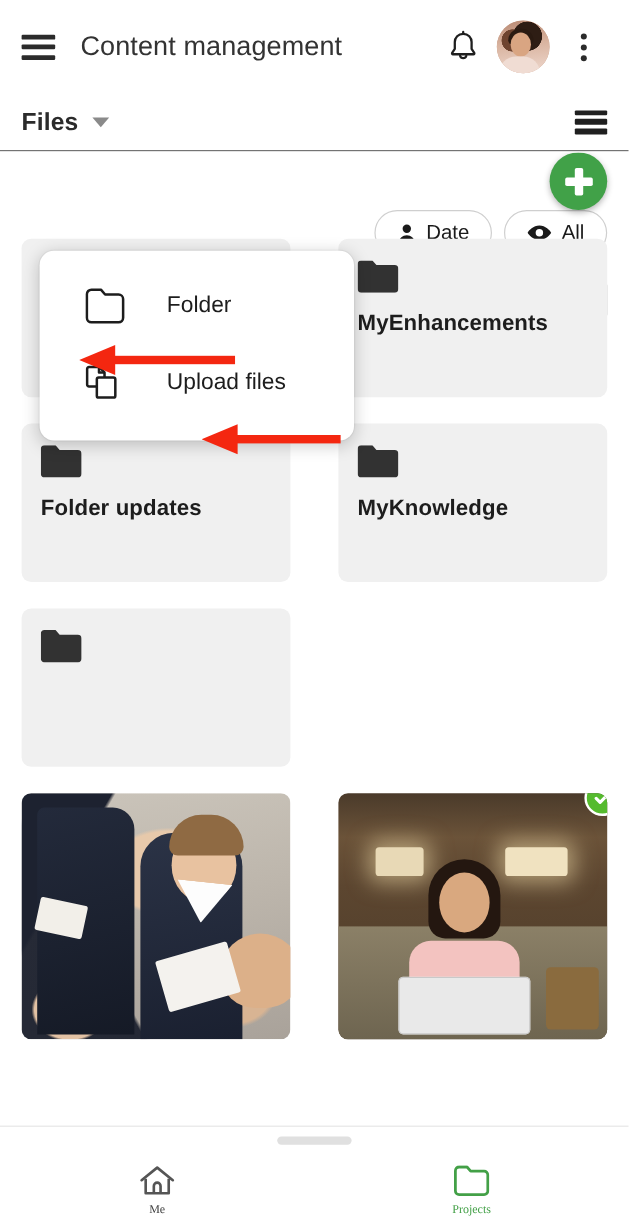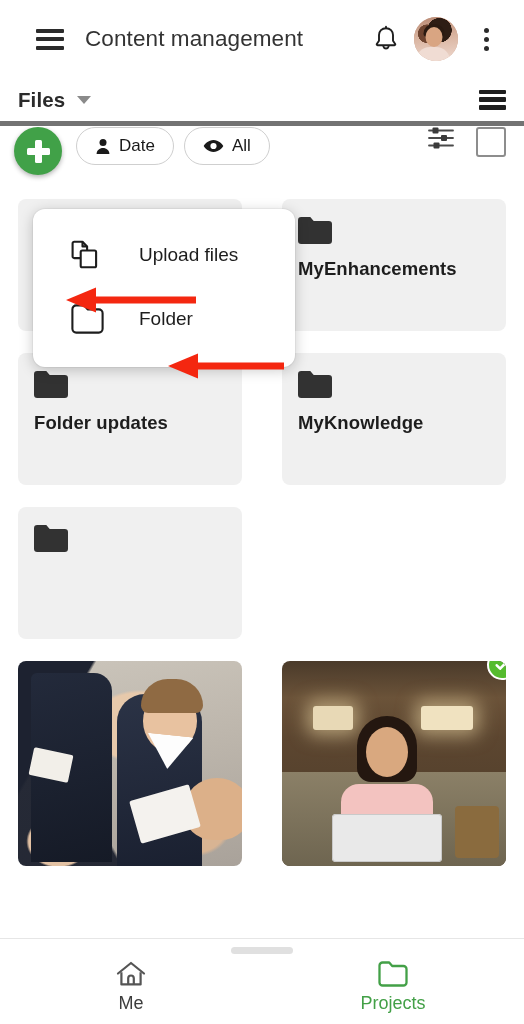--- a/index.html
+++ b/index.html
@@ -20,21 +20,21 @@
   }
 
   
   .appbar {
     position: absolute;
     left: 0; top: 0;
     width: 524px; height: 78px;
     background: #ffffff;
     display: flex;
     align-items: center;
-    padding: 0 16px 0 36px;
+    padding: 0 16px 0 18px;
   }
   .hamburger {
     width: 28px; height: 21px;
     display: flex; flex-direction: column; justify-content: space-between;
     flex: 0 0 auto;
     cursor: pointer;
   }
   .hamburger span { display:block; height: 4px; background: #2b2b2b; border-radius: 1px; }
   .appbar-title {
     margin-left: 21px;
@@ -86,21 +86,21 @@
   .dots-v i { width: 5px; height: 5px; border-radius: 50%; background: #2b2b2b; display:block; }
 
   
   .subbar {
     position: absolute;
     left: 0; top: 78px;
     width: 524px; height: 48px;
     background: #ffffff;
     display: flex; align-items: center;
     padding: 0 18px;
-    border-bottom: 5px solid #737373;
+    border-bottom: 1px solid #737373;
   }
   .subbar-title {
     font-size: 20.5px; font-weight: 700; color: #2b2b2b;
     letter-spacing: 0.1px;
   }
   .caret-down {
     width: 0; height: 0;
     border-left: 7px solid transparent;
     border-right: 7px solid transparent;
     border-top: 8px solid #8a8a8a;
@@ -117,22 +117,23 @@
     left: 0; top: 127px;
     width: 524px; height: 825px;
     background: #ffffff;
     overflow: hidden;
   }
 
   
   .filterrow {
     position: relative;
     height: 72px;
-    display: flex; align-items: flex-start;
+    display: flex; align-items: flex-end;
     padding: 0 18px 0 14px;
+    flex-direction: column;
   }
   .fab {
     width: 48px; height: 48px; border-radius: 50%;
     background: #41a148;
     box-shadow: 0 2px 5px rgba(0,0,0,0.30);
     display:flex; align-items:center; justify-content:center;
     flex: 0 0 auto; cursor:pointer; border: none;
   }
   .fab::before, .fab::after {
     content:""; position:absolute; background:#fff; border-radius:1.5px;
@@ -336,21 +337,21 @@
     width: 62px; height: 7px; border-radius: 4px;
     background: #e0e0e0; cursor: pointer;
   }
   .nav-item {
     flex: 1 1 0;
     display: flex; flex-direction: column; align-items: center; justify-content: flex-end;
     padding-bottom: 10px;
     cursor: pointer;
     gap: 6px;
   }
-  .nav-label { font-size: 18px; color: #3d3d3d; }
+  .nav-label { font-size: 10px; color: #3d3d3d; font-family: Liberation Serif, serif; }
   .nav-item.active .nav-label { color: #43a047; }
   .nav-icon { width: 30px; height: 26px; display:block; }
 
   svg { display:block; }
 </style>
 </head>
 <body>
 
 <div class="app">
 
@@ -492,31 +493,31 @@
             <path d="M3.8 9.3l3.3 3.4 7.1-7.3" fill="none" stroke="#ffffff" stroke-width="2.6" stroke-linecap="round" stroke-linejoin="round"></path>
           </svg>
         </div>
       </div>
 
     </div>
 
     <div class="menu">
       <div class="menu-item">
         <svg class="mi-icon" viewBox="0 0 34 30">
+          <path d="M1.4 5.2A3.8 3.8 0 0 1 5.2 1.4h7.9l3.5 4h11.2a3.8 3.8 0 0 1 3.8 3.8v15.6a3.8 3.8 0 0 1-3.8 3.8H5.2a3.8 3.8 0 0 1-3.8-3.8z" fill="none" stroke="#1d1d1d" stroke-width="2.1" stroke-linejoin="round"></path>
+        </svg>
+        <span class="mi-label">Folder</span>
+      </div>
+      <div class="menu-item">
+        <svg class="mi-icon" viewBox="0 0 34 30">
           <path d="M3.2 1.8h8.3l4.6 4.6v10.1a1.6 1.6 0 0 1-1.6 1.6H3.2a1.6 1.6 0 0 1-1.6-1.6V3.4a1.6 1.6 0 0 1 1.6-1.6z" fill="none" stroke="#1d1d1d" stroke-width="2.1" stroke-linejoin="round"></path>
           <path d="M11.5 1.8v4.6h4.6" fill="none" stroke="#1d1d1d" stroke-width="2.1" stroke-linejoin="round"></path>
           <path d="M11.3 10.5h12.2a1.6 1.6 0 0 1 1.6 1.6v13.6a1.6 1.6 0 0 1-1.6 1.6H11.3a1.6 1.6 0 0 1-1.6-1.6V12.1a1.6 1.6 0 0 1 1.6-1.6z" fill="#ffffff" stroke="#1d1d1d" stroke-width="2.1" stroke-linejoin="round"></path>
         </svg>
         <span class="mi-label">Upload files</span>
-      </div>
-      <div class="menu-item">
-        <svg class="mi-icon" viewBox="0 0 34 30">
-          <path d="M1.4 5.2A3.8 3.8 0 0 1 5.2 1.4h7.9l3.5 4h11.2a3.8 3.8 0 0 1 3.8 3.8v15.6a3.8 3.8 0 0 1-3.8 3.8H5.2a3.8 3.8 0 0 1-3.8-3.8z" fill="none" stroke="#1d1d1d" stroke-width="2.1" stroke-linejoin="round"></path>
-        </svg>
-        <span class="mi-label">Folder</span>
       </div>
     </div>
 
     <svg class="arrow arrow-1" width="130" height="26" viewBox="0 0 130 26">
       <rect x="26" y="9.5" width="104" height="7" fill="#f42710"></rect>
       <path d="M0 13 L30 0.5 L30 25.5 Z" fill="#f42710"></path>
     </svg>
     <svg class="arrow arrow-2" width="116" height="26" viewBox="0 0 116 26">
       <rect x="26" y="9.5" width="90" height="7" fill="#f42710"></rect>
       <path d="M0 13 L30 0.5 L30 25.5 Z" fill="#f42710"></path>

